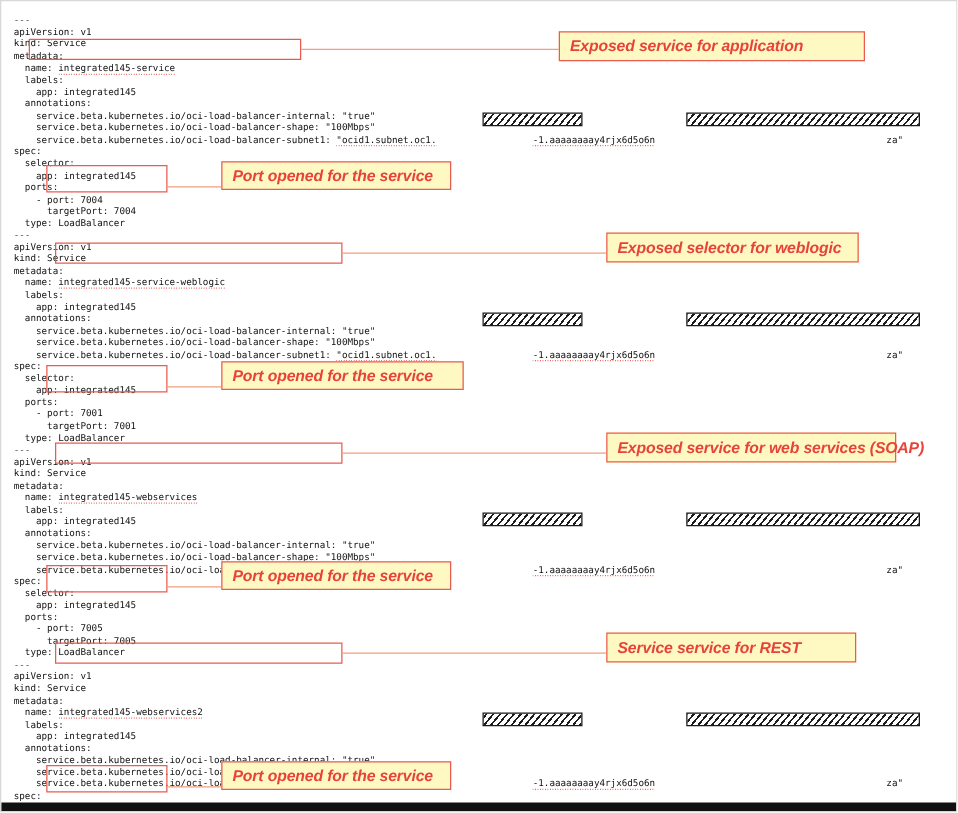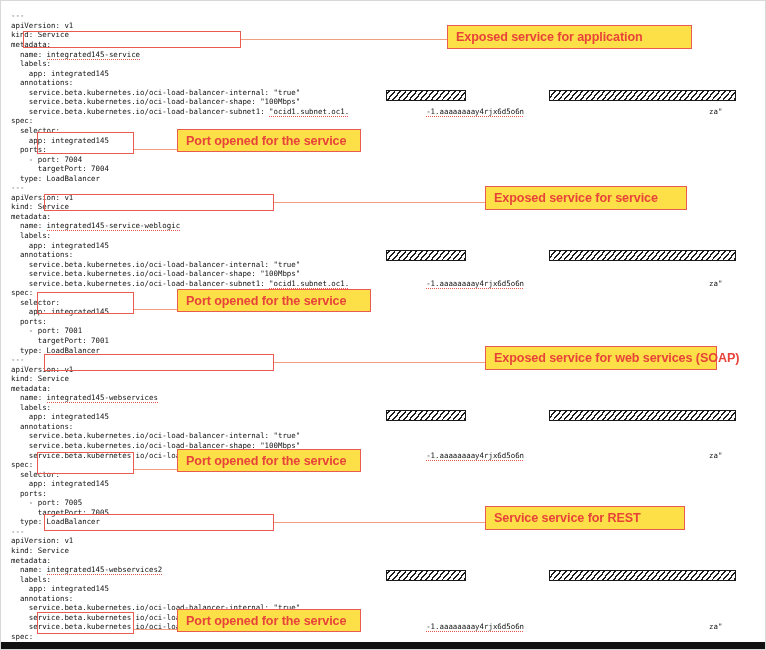--- a/index.html
+++ b/index.html
@@ -62,30 +62,31 @@
   .annbox{
     position:absolute;
     border:1.4px solid #ea5b4f;
     box-sizing:border-box;
     background:transparent;
   }
   .annlabel{
     position:absolute;
     border:1.4px solid #ea5b4f;
     box-sizing:border-box;
-    background:#fde047;
+    background:#fef9c3;
     color:#e8433a;
     font-family:"Liberation Sans",sans-serif;
     font-size:12.6px;
     font-weight:600;
     display:flex;
     align-items:center;
     padding-left:8px;
     white-space:nowrap;
     letter-spacing:-0.1px;
+    font-style:italic;
   }
   .leader{
     position:absolute;
     height:1.3px;
     background:#f0a080;
   }
 </style>
 </head>
 <body>
 
@@ -99,21 +100,21 @@
       <div class="redact" style="left: 385px; top: 249px; width: 80px;"></div>
       <div class="redact" style="left: 548px; top: 249px; width: 187px;"></div>
       <div class="redact" style="left: 385px; top: 409px; width: 80px;"></div>
       <div class="redact" style="left: 548px; top: 409px; width: 187px;"></div>
       <div class="redact" style="left: 385px; top: 569px; width: 80px;"></div>
       <div class="redact" style="left: 548px; top: 569px; width: 187px;"></div>
       <div class="annbox" style="left: 22px; top: 30px; width: 218px; height: 17px;"></div>
       <div class="annlabel" style="left: 446px; top: 24px; width: 245px; height: 24px;">Exposed service for application</div>
       <div class="leader" style="left: 240px; top: 37.5px; width: 206px;"></div>
       <div class="annbox" style="left: 43px; top: 193px; width: 230px; height: 17px;"></div>
-      <div class="annlabel" style="left: 484px; top: 185px; width: 202px; height: 24px;">Exposed service for service</div>
+      <div class="annlabel" style="left: 484px; top: 185px; width: 202px; height: 24px;">Exposed selector for weblogic</div>
       <div class="leader" style="left: 273px; top: 200.5px; width: 211px;"></div>
       <div class="annbox" style="left: 43px; top: 353px; width: 230px; height: 17px;"></div>
       <div class="annlabel" style="left: 484px; top: 345px; width: 232px; height: 24px;">Exposed service for web services (SOAP)</div>
       <div class="leader" style="left: 273px; top: 360.5px; width: 211px;"></div>
       <div class="annbox" style="left: 43px; top: 513px; width: 230px; height: 17px;"></div>
       <div class="annlabel" style="left: 484px; top: 505px; width: 200px; height: 24px;">Service service for REST</div>
       <div class="leader" style="left: 273px; top: 520.5px; width: 211px;"></div>
       <div class="annbox" style="left: 36px; top: 131px; width: 97px; height: 22px;"></div>
       <div class="annlabel" style="left: 176px; top: 128px; width: 184px; height: 23px;">Port opened for the service</div>
       <div class="leader" style="left: 133px; top: 148px; width: 43px;"></div>

